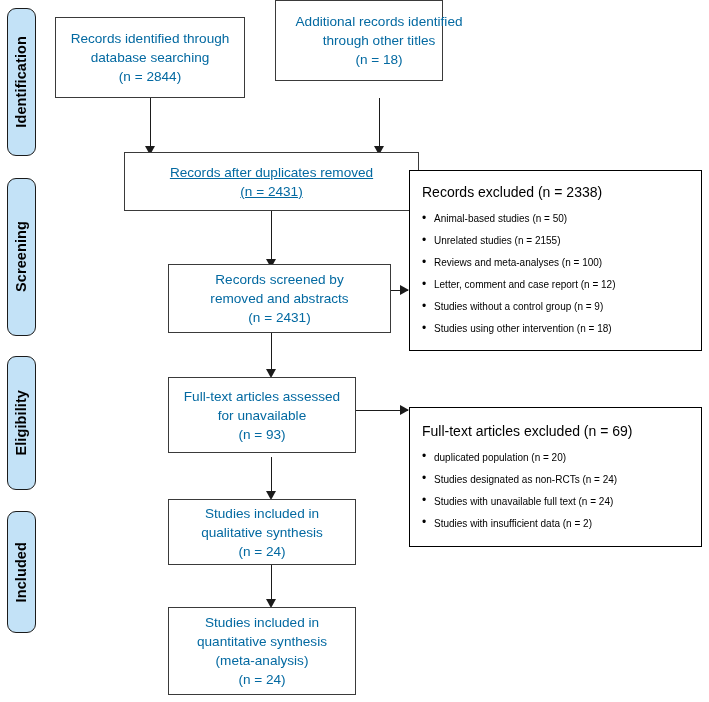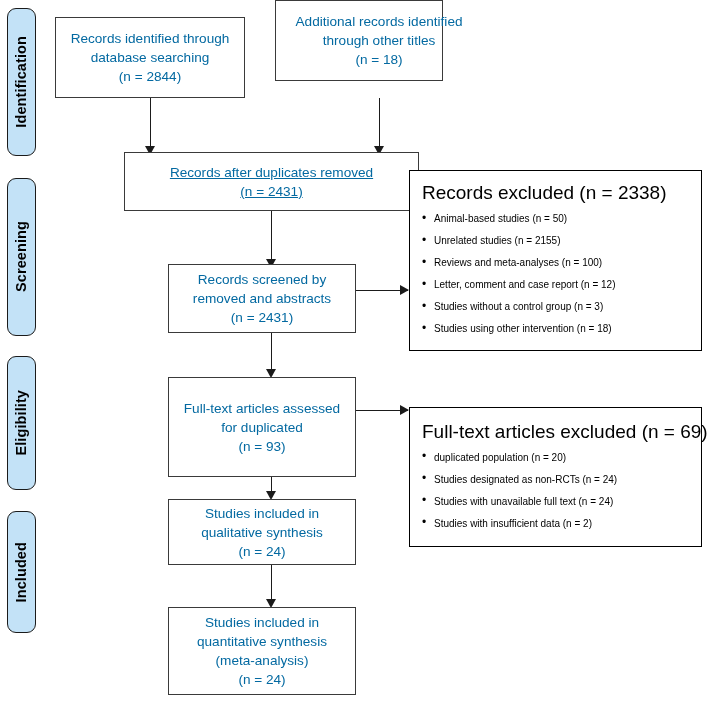--- a/index.html
+++ b/index.html
@@ -66,21 +66,21 @@
     box-sizing: border-box;
     background: #ffffff;
     border: 1.6px solid #000000;
     padding: 9px 10px 9px 12px;
     color: #000000;
     display: flex;
     flex-direction: column;
     justify-content: center;
   }
   .excl-box .excl-title {
-    font-size: 19px;
+    font-size: 14px;
     line-height: 17px;
     margin-bottom: 4px;
     white-space: nowrap;
   }
   .excl-box ul {
     list-style: none;
     margin: 0;
     padding: 0;
   }
   .excl-box li {
@@ -182,29 +182,29 @@
     <div class="line">Additional records identified</div>
     <div class="line">through other titles</div>
     <div class="line">(n = 18)</div>
   </div>
 
   <div class="flow-box" style="left:124px; top:152px; width:295px; height:59px;text-decoration:underline;">
     <div class="line">Records after duplicates removed</div>
     <div class="line">(n = 2431)</div>
   </div>
 
-  <div class="flow-box" style="left:168px; top:264px; width:188px; height:69px;">
+  <div class="flow-box" style="left:168px; top:264px; width:223px; height:69px;">
     <div class="line">Records screened by</div>
     <div class="line">removed and abstracts</div>
     <div class="line">(n = 2431)</div>
   </div>
 
-  <div class="flow-box" style="left:168px; top:377px; width:188px; height:100px;">
+  <div class="flow-box" style="left:168px; top:377px; width:188px; height:76px;">
     <div class="line">Full-text articles assessed</div>
-    <div class="line">for duplicated</div>
+    <div class="line">for unavailable</div>
     <div class="line">(n = 93)</div>
   </div>
 
   <div class="flow-box" style="left:168px; top:499px; width:188px; height:66px;">
     <div class="line">Studies included in</div>
     <div class="line">qualitative synthesis</div>
     <div class="line">(n = 24)</div>
   </div>
 
   <div class="flow-box" style="left:168px; top:607px; width:188px; height:88px;">
@@ -214,21 +214,21 @@
     <div class="line">(n = 24)</div>
   </div>
 
   <div class="excl-box" style="left:409px; top:170px; width:293px; height:181px;">
     <div class="excl-title">Records excluded (n = 2338)</div>
     <ul>
       <li>Animal-based studies (n = 50)</li>
       <li>Unrelated studies (n = 2155)</li>
       <li>Reviews and meta-analyses (n = 100)</li>
       <li>Letter, comment and case report (n = 12)</li>
-      <li>Studies without a control group (n = 3)</li>
+      <li>Studies without a control group (n = 9)</li>
       <li>Studies using other intervention (n = 18)</li>
     </ul>
   </div>
 
   <div class="excl-box" style="left:409px; top:376px; width:293px; height:140px;margin-top:31px;">
     <div class="excl-title">Full-text articles excluded (n = 69)</div>
     <ul>
       <li>duplicated population (n = 20)</li>
       <li>Studies designated as non-RCTs (n = 24)</li>
       <li>Studies with unavailable full text (n = 24)</li>

